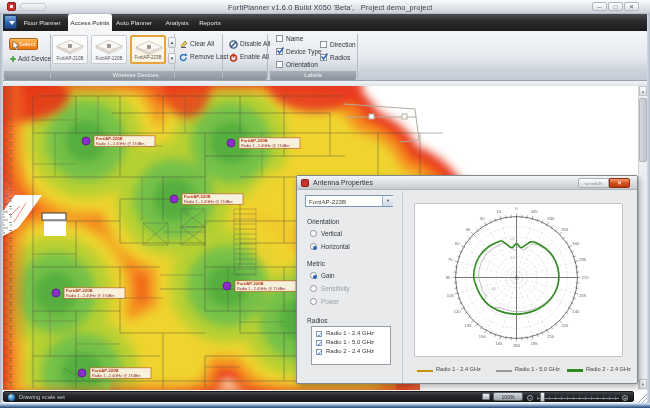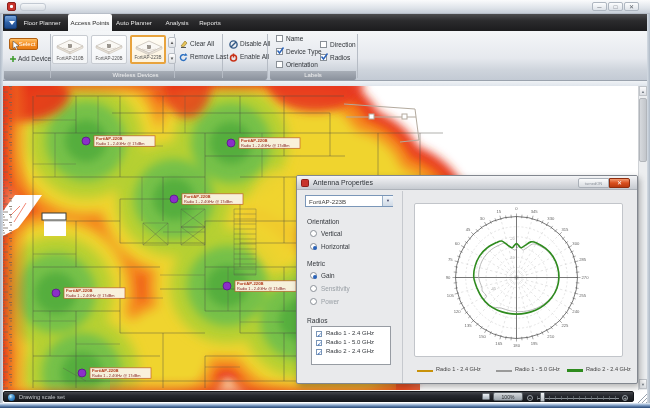--- a/index.html
+++ b/index.html
@@ -325,20 +325,21 @@
     <div class="abs" style="left:139px;top:190px;font-size:5.6px;color:#444;white-space:nowrap;">Radio 1 - 2.4 GHz</div>
     <div class="abs" style="left:199px;top:193.5px;width:16px;height:2px;background:#9a9a9a;"></div>
     <div class="abs" style="left:218px;top:190px;font-size:5.6px;color:#444;white-space:nowrap;">Radio 1 - 5.0 GHz</div>
     <div class="abs" style="left:270px;top:193px;width:16px;height:2.5px;background:#2e8b1e;"></div>
     <div class="abs" style="left:289px;top:190px;font-size:5.6px;color:#444;white-space:nowrap;">Radio 2 - 2.4 GHz</div>
   </div>
 
   <div class="abs" id="titlebar"></div>
   <div class="abs" id="appicon"></div>
   <div class="abs" id="qat"></div>
+  <div class="abs" id="title">FortiPlanner v1.6.0 Build X050 'Beta',&nbsp;&nbsp;&nbsp;Project demo_project</div>
   <div class="abs winbtn" style="left:592px;">─</div>
   <div class="abs winbtn" style="left:608px;">□</div>
   <div class="abs winbtn" style="left:624px;">✕</div>
 
   <div class="abs" id="tabbar"></div>
   <div class="abs" id="appbtn"></div>
   <div class="abs tab" style="left:18px;width:48px;">Floor Planner</div>
   <div class="abs tab active" style="left:68px;width:44px;">Access Points</div>
   <div class="abs tab" style="left:112px;width:44px;">Auto Planner</div>
   <div class="abs tab" style="left:159px;width:36px;">Analysis</div>

